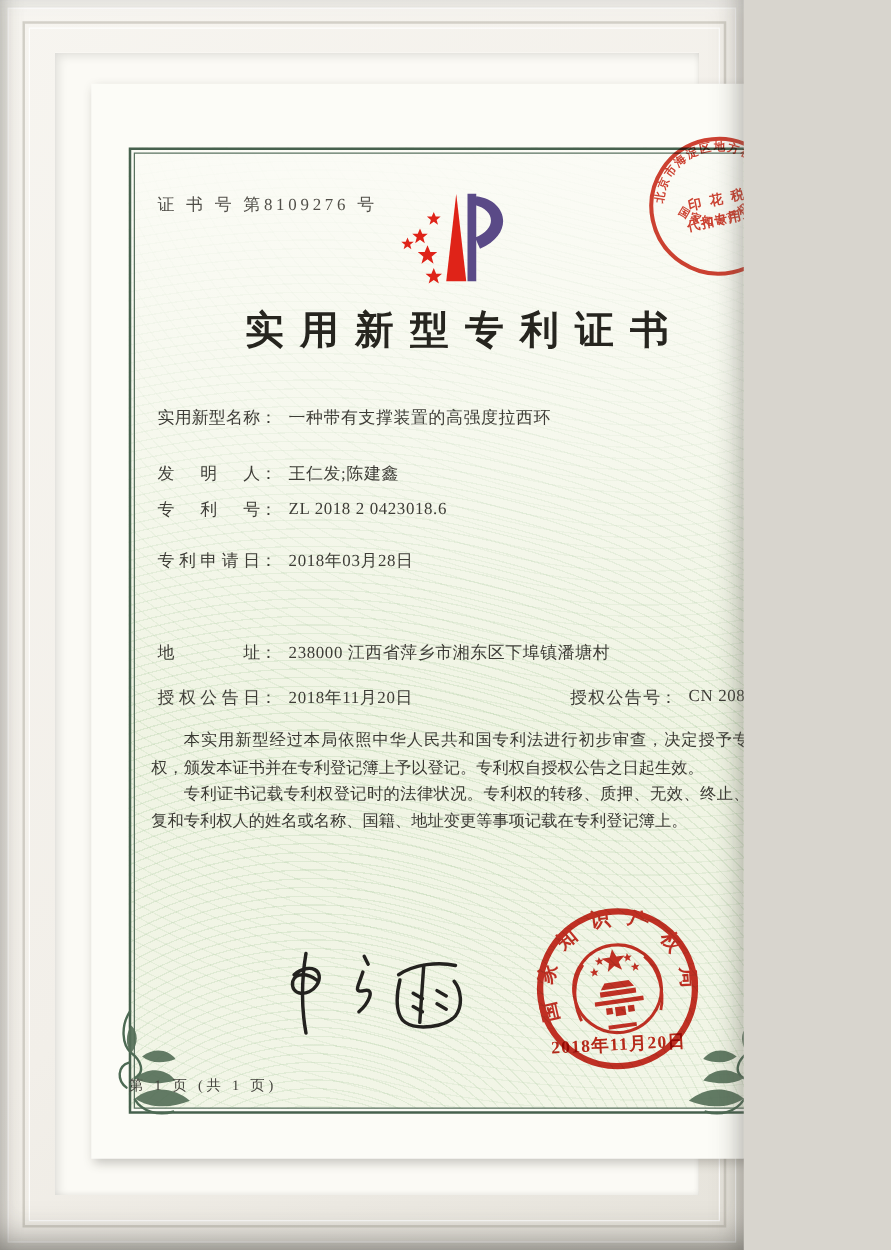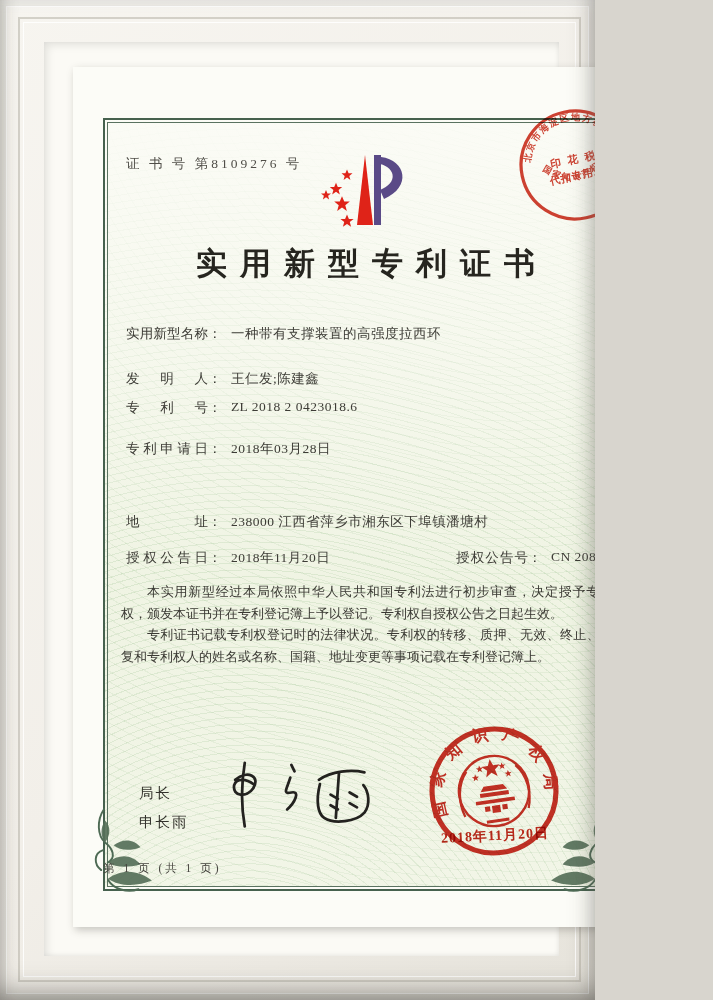--- a/index.html
+++ b/index.html
@@ -163,24 +163,20 @@
         <span class="flabel">授权公告号</span><span class="fcolon">：</span>
         <span class="fvalue">CN 208115773 U</span>
       </span>
     </div>
 
     <div class="body-text">
       <p>本实用新型经过本局依照中华人民共和国专利法进行初步审查，决定授予专利权，颁发本证书并在专利登记簿上予以登记。专利权自授权公告之日起生效。</p>
       <p>专利证书记载专利权登记时的法律状况。专利权的转移、质押、无效、终止、恢复和专利权人的姓名或名称、国籍、地址变更等事项记载在专利登记簿上。</p>
     </div>
 
-    <div class="signer">
-      <div>局长</div>
-      <div>申长雨</div>
-    </div>
 
     <svg class="signature" viewBox="0 0 170 80">
       <g stroke="#23221f" stroke-width="2.6" fill="none" stroke-linecap="round" stroke-linejoin="round">
         <path d="M30,12 C27,30 26,50 30,72"></path>
         <path d="M21,28 C33,18 45,25 38,36 C32,45 18,44 20,33 C22,26 32,27 38,32"></path>
         <path d="M74,14 L77,20"></path>
         <path d="M73,26 C70,36 65,42 74,40 C83,38 77,50 70,56"></path>
         <path d="M100,28 C112,20 130,18 143,21"></path>
         <path d="M119,21 L116,64"></path>
         <path d="M101,32 C97,48 99,60 105,64 C114,70 135,68 143,59 C149,51 147,39 142,33"></path>

